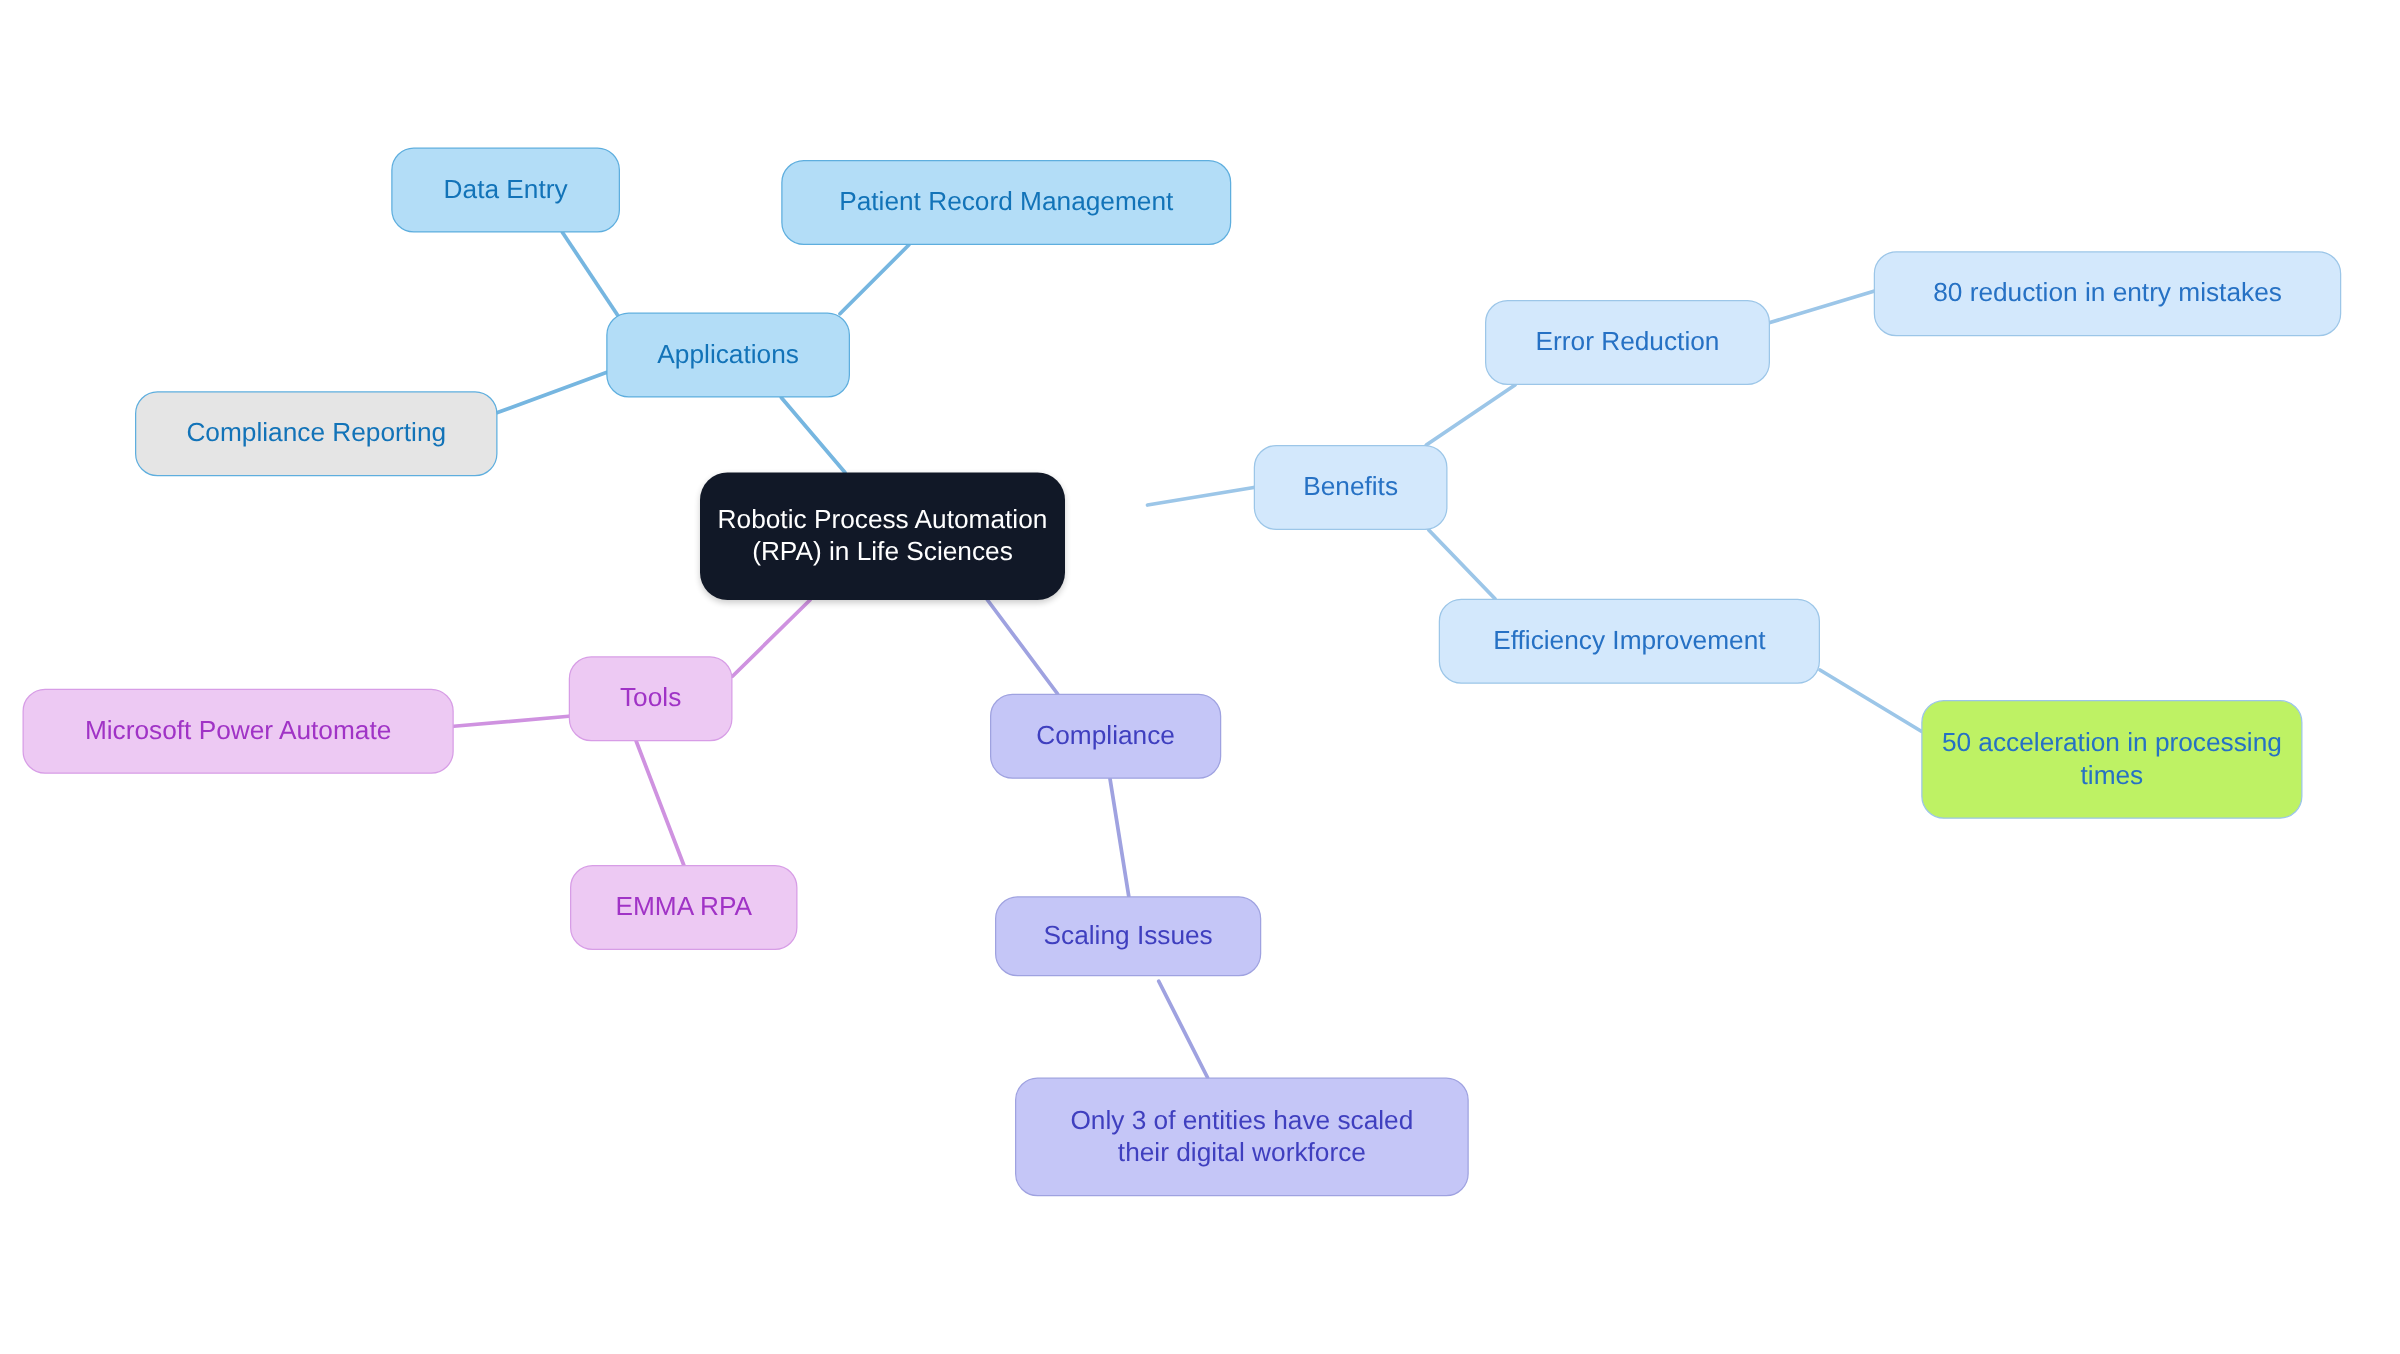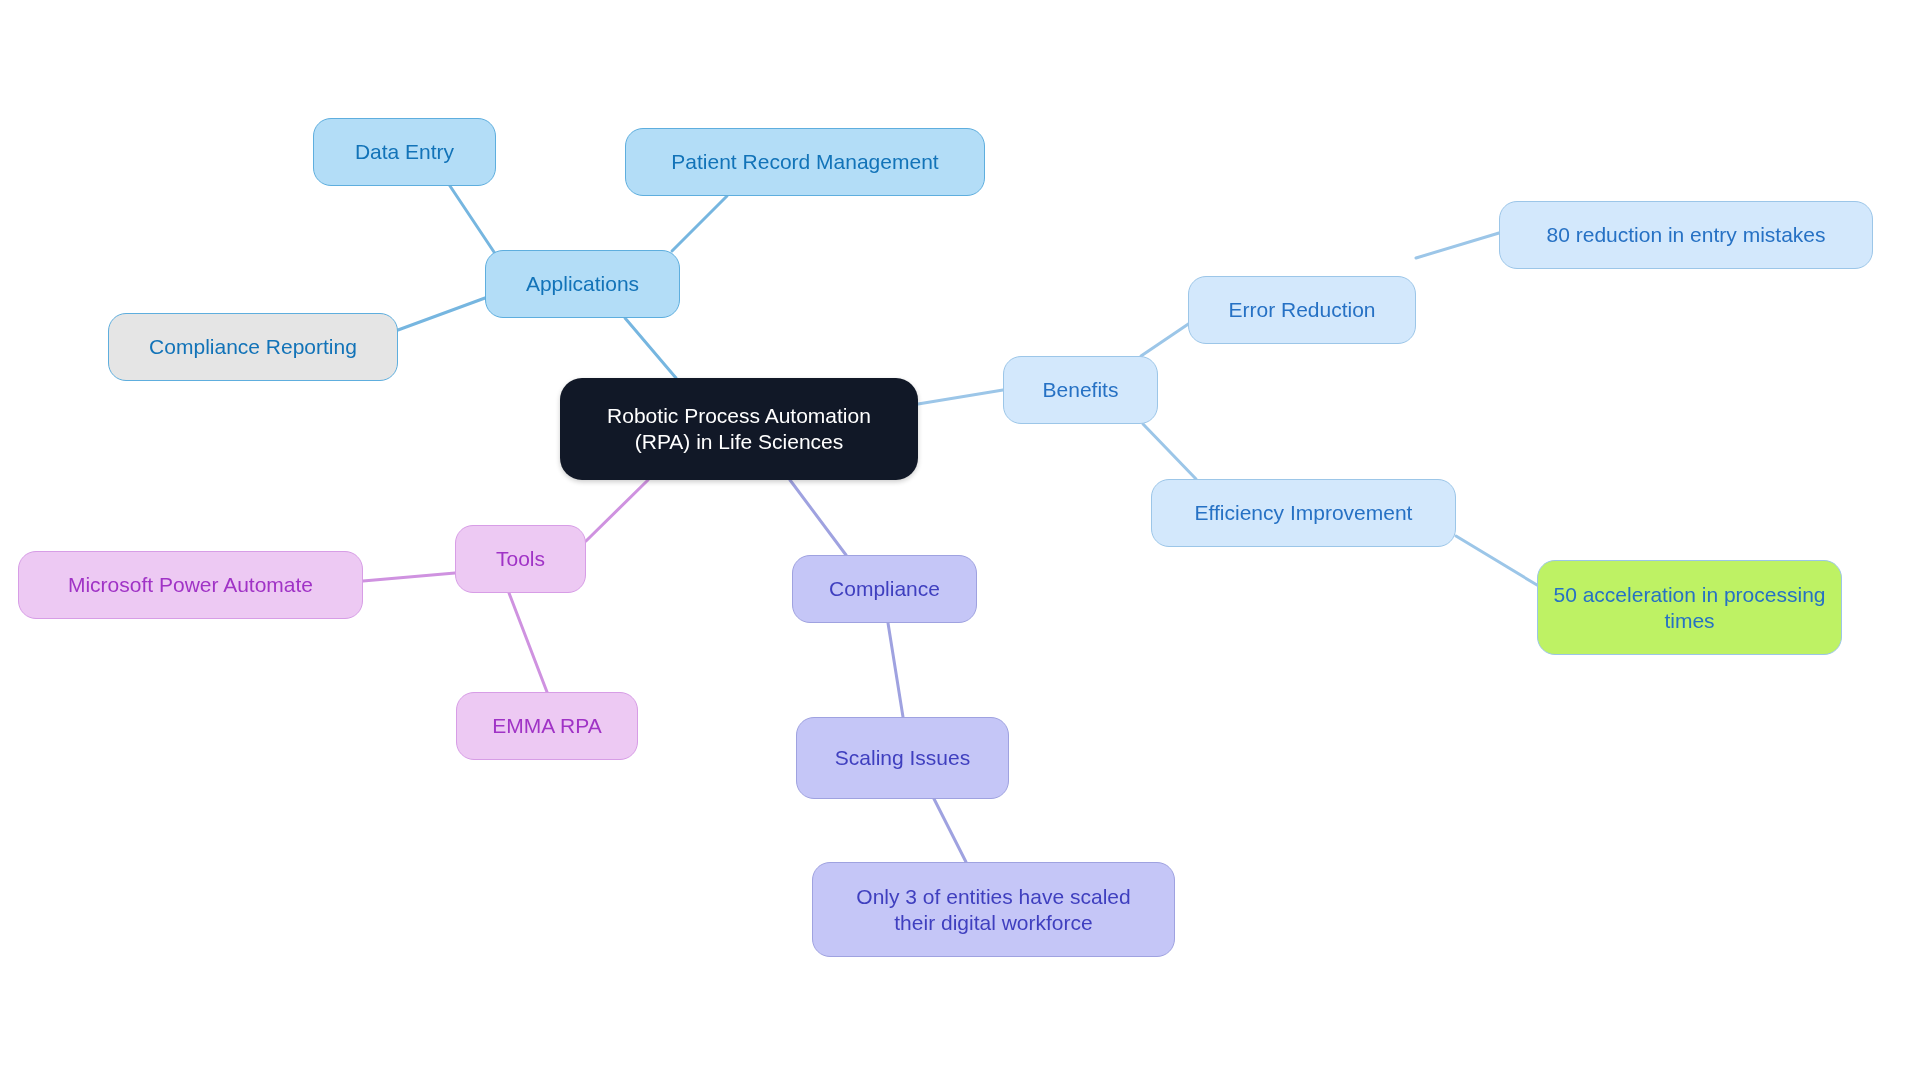--- a/index.html
+++ b/index.html
@@ -62,33 +62,33 @@
       <line x1="1143" y1="424" x2="1196" y2="479" stroke="#9cc6e8" stroke-width="3" stroke-linecap="round"></line>
       <line x1="1456" y1="536" x2="1537" y2="585" stroke="#9cc6e8" stroke-width="3" stroke-linecap="round"></line>
       <line x1="790" y1="480" x2="846" y2="555" stroke="#9fa2e0" stroke-width="3" stroke-linecap="round"></line>
       <line x1="888" y1="623" x2="903" y2="717" stroke="#9fa2e0" stroke-width="3" stroke-linecap="round"></line>
       <line x1="927" y1="785" x2="966" y2="862" stroke="#9fa2e0" stroke-width="3" stroke-linecap="round"></line>
       <line x1="648" y1="480" x2="586" y2="541" stroke="#cf92e0" stroke-width="3" stroke-linecap="round"></line>
       <line x1="455" y1="573" x2="363" y2="581" stroke="#cf92e0" stroke-width="3" stroke-linecap="round"></line>
       <line x1="509" y1="593" x2="547" y2="692" stroke="#cf92e0" stroke-width="3" stroke-linecap="round"></line>
     </svg>
   <div id="node-layer">
-      <div class="node root" style="left: 560px; top: 378px; width: 358px; height: 102px; background: rgb(17, 24, 39); border-color: rgb(17, 24, 39); color: rgb(255, 255, 255); font-size: 21px;"><span class="node-label">Robotic Process Automation
+      <div class="node root" style="left: 560px; top: 378px; width: 292px; height: 102px; background: rgb(17, 24, 39); border-color: rgb(17, 24, 39); color: rgb(255, 255, 255); font-size: 21px;"><span class="node-label">Robotic Process Automation
 (RPA) in Life Sciences</span></div>
       <div class="node" style="left: 485px; top: 250px; width: 195px; height: 68px; background: rgb(179, 221, 247); border-color: rgb(94, 174, 222); color: rgb(18, 115, 184); font-size: 21px;"><span class="node-label">Applications</span></div>
       <div class="node" style="left: 313px; top: 118px; width: 183px; height: 68px; background: rgb(179, 221, 247); border-color: rgb(94, 174, 222); color: rgb(18, 115, 184); font-size: 21px;"><span class="node-label">Data Entry</span></div>
       <div class="node" style="left: 625px; top: 128px; width: 360px; height: 68px; background: rgb(179, 221, 247); border-color: rgb(94, 174, 222); color: rgb(18, 115, 184); font-size: 21px;"><span class="node-label">Patient Record Management</span></div>
       <div class="node" style="left: 108px; top: 313px; width: 290px; height: 68px; background: #e5e5e5; border-color: rgb(94, 174, 222); color: rgb(18, 115, 184); font-size: 21px;"><span class="node-label">Compliance Reporting</span></div>
       <div class="node" style="left: 1003px; top: 356px; width: 155px; height: 68px; background: rgb(211, 232, 252); border-color: rgb(156, 198, 232); color: rgb(38, 113, 196); font-size: 21px;"><span class="node-label">Benefits</span></div>
-      <div class="node" style="left: 1188px; top: 240px; width: 228px; height: 68px; background: rgb(211, 232, 252); border-color: rgb(156, 198, 232); color: rgb(38, 113, 196); font-size: 21px; margin-top: 36px;"><span class="node-label">Error Reduction</span></div>
+      <div class="node" style="left: 1188px; top: 240px; width: 228px; height: 68px; background: rgb(211, 232, 252); border-color: rgb(156, 198, 232); color: rgb(38, 113, 196); font-size: 21px;"><span class="node-label">Error Reduction</span></div>
       <div class="node" style="left: 1499px; top: 201px; width: 374px; height: 68px; background: rgb(211, 232, 252); border-color: rgb(156, 198, 232); color: rgb(38, 113, 196); font-size: 21px;"><span class="node-label">80 reduction in entry mistakes</span></div>
       <div class="node" style="left: 1151px; top: 479px; width: 305px; height: 68px; background: rgb(211, 232, 252); border-color: rgb(156, 198, 232); color: rgb(38, 113, 196); font-size: 21px;"><span class="node-label">Efficiency Improvement</span></div>
       <div class="node" style="left: 1537px; top: 560px; width: 305px; height: 95px; background: #bef264; border-color: rgb(156, 198, 232); color: rgb(38, 113, 196); font-size: 21px;"><span class="node-label">50 acceleration in processing
 times</span></div>
       <div class="node" style="left: 792px; top: 555px; width: 185px; height: 68px; background: rgb(197, 198, 247); border-color: rgb(159, 162, 224); color: rgb(63, 63, 191); font-size: 21px;"><span class="node-label">Compliance</span></div>
-      <div class="node" style="left: 796px; top: 717px; width: 213px; height: 82px; background: rgb(197, 198, 247); border-color: rgb(159, 162, 224); color: rgb(63, 63, 191); font-size: 21px;"><span class="node-label">Scaling Issues</span></div>
+      <div class="node" style="left: 796px; top: 717px; width: 213px; height: 64px; background: rgb(197, 198, 247); border-color: rgb(159, 162, 224); color: rgb(63, 63, 191); font-size: 21px;"><span class="node-label">Scaling Issues</span></div>
       <div class="node" style="left: 812px; top: 862px; width: 363px; height: 95px; background: rgb(197, 198, 247); border-color: rgb(159, 162, 224); color: rgb(63, 63, 191); font-size: 21px;"><span class="node-label">Only 3 of entities have scaled
 their digital workforce</span></div>
       <div class="node" style="left: 455px; top: 525px; width: 131px; height: 68px; background: rgb(237, 201, 243); border-color: rgb(215, 157, 230); color: rgb(160, 51, 198); font-size: 21px;"><span class="node-label">Tools</span></div>
       <div class="node" style="left: 18px; top: 551px; width: 345px; height: 68px; background: rgb(237, 201, 243); border-color: rgb(215, 157, 230); color: rgb(160, 51, 198); font-size: 21px;"><span class="node-label">Microsoft Power Automate</span></div>
       <div class="node" style="left: 456px; top: 692px; width: 182px; height: 68px; background: rgb(237, 201, 243); border-color: rgb(215, 157, 230); color: rgb(160, 51, 198); font-size: 21px;"><span class="node-label">EMMA RPA</span></div>
     </div>
 </div>
 
 </body></html>

